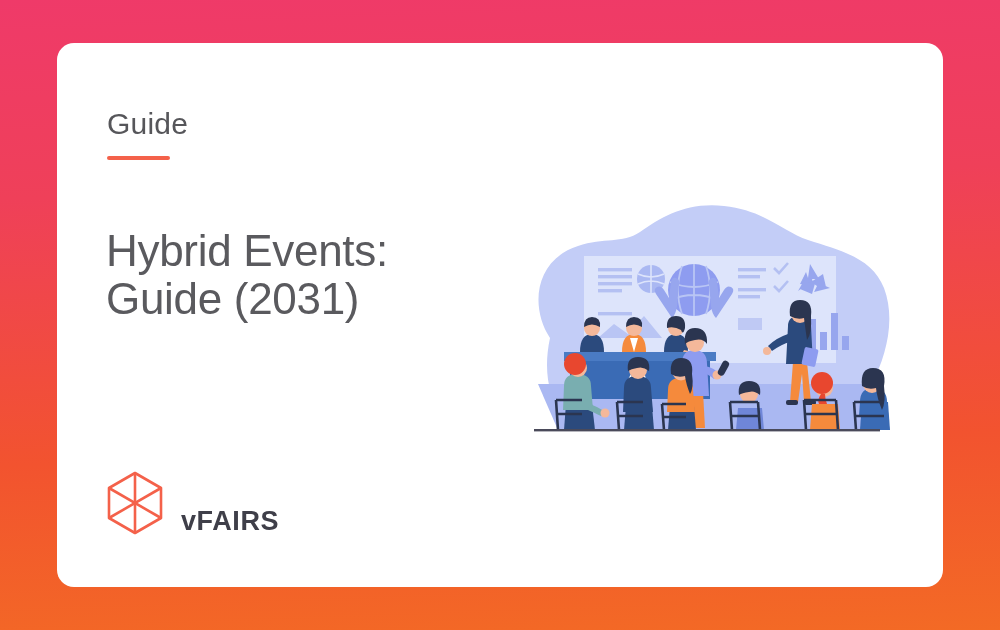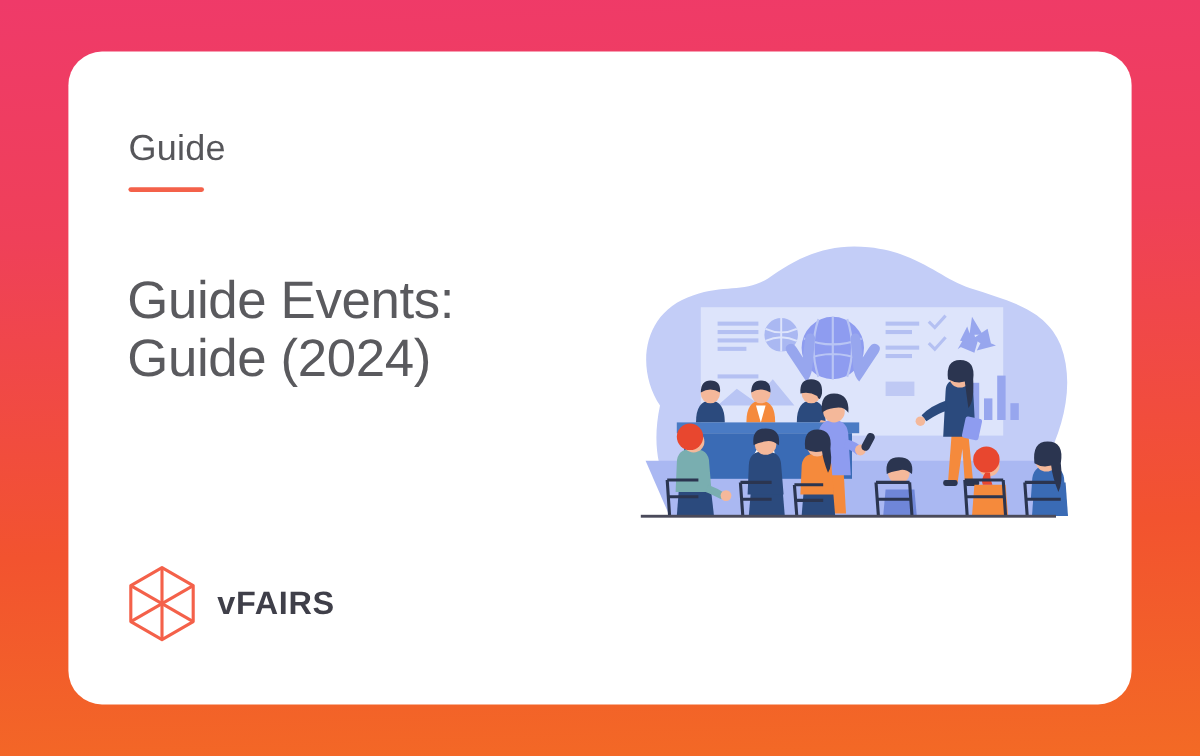--- a/index.html
+++ b/index.html
@@ -22,21 +22,21 @@
   }
 
   
   #card {
     position: absolute;
     left: 57px;
     top: 43px;
     width: 886px;
     height: 544px;
     background: #ffffff;
-    border-radius: 28px;
+    border-radius: 17px;
   }
 
   
   .eyebrow {
     position: absolute;
     left: 50px;
     top: 66px;
     font-size: 30px;
     font-weight: 300;
     letter-spacing: 0.2px;
@@ -66,21 +66,21 @@
     color: #5a5a5e;
   }
   .headline .hl-line { display: block; white-space: nowrap; }
 
   
   .logo {
     position: absolute;
     left: 49px;
     top: 428px;
     display: flex;
-    align-items: center;
+    align-items: flex-end;
     gap: 17px;
   }
   .logo-mark { width: 58px; height: 64px; display: block; }
   .logo-word {
     font-size: 27px;
     font-weight: bold;
     letter-spacing: 0.6px;
     color: #3f3f49;
     line-height: 1;
   }
@@ -99,22 +99,22 @@
 <body>
 
 <div id="canvas">
 
   <div id="card">
 
     <div class="eyebrow">Guide</div>
     <div class="eyebrow-rule"></div>
 
     <div class="headline">
-      <span class="hl-line">Guide Events:</span>
-      <span class="hl-line">Guide (2024)</span>
+      <span class="hl-line">Hybrid Events:</span>
+      <span class="hl-line">Guide (2031)</span>
     </div>
 
     <div class="logo">
       <span class="logo-mark">
         <svg viewBox="0 0 58 64" xmlns="http://www.w3.org/2000/svg">
           <g fill="none" stroke="#f4614a" stroke-width="2.6" stroke-linejoin="round">
             <polygon points="29,2 55,17 55,47 29,62 3,47 3,17"></polygon>
             <line x1="29" y1="2" x2="29" y2="62"></line>
             <line x1="3" y1="17" x2="55" y2="47"></line>
             <line x1="55" y1="17" x2="3" y2="47"></line>

